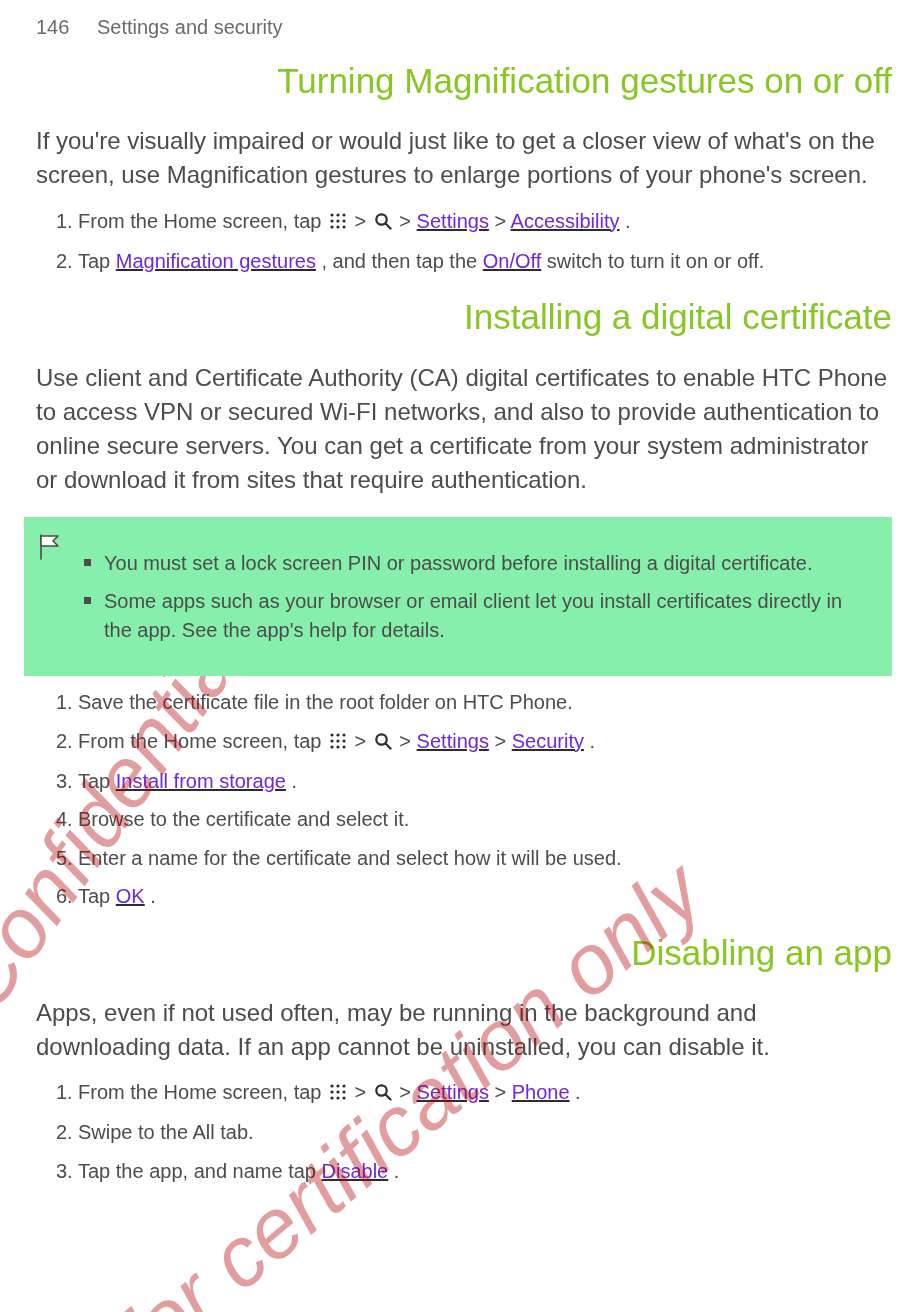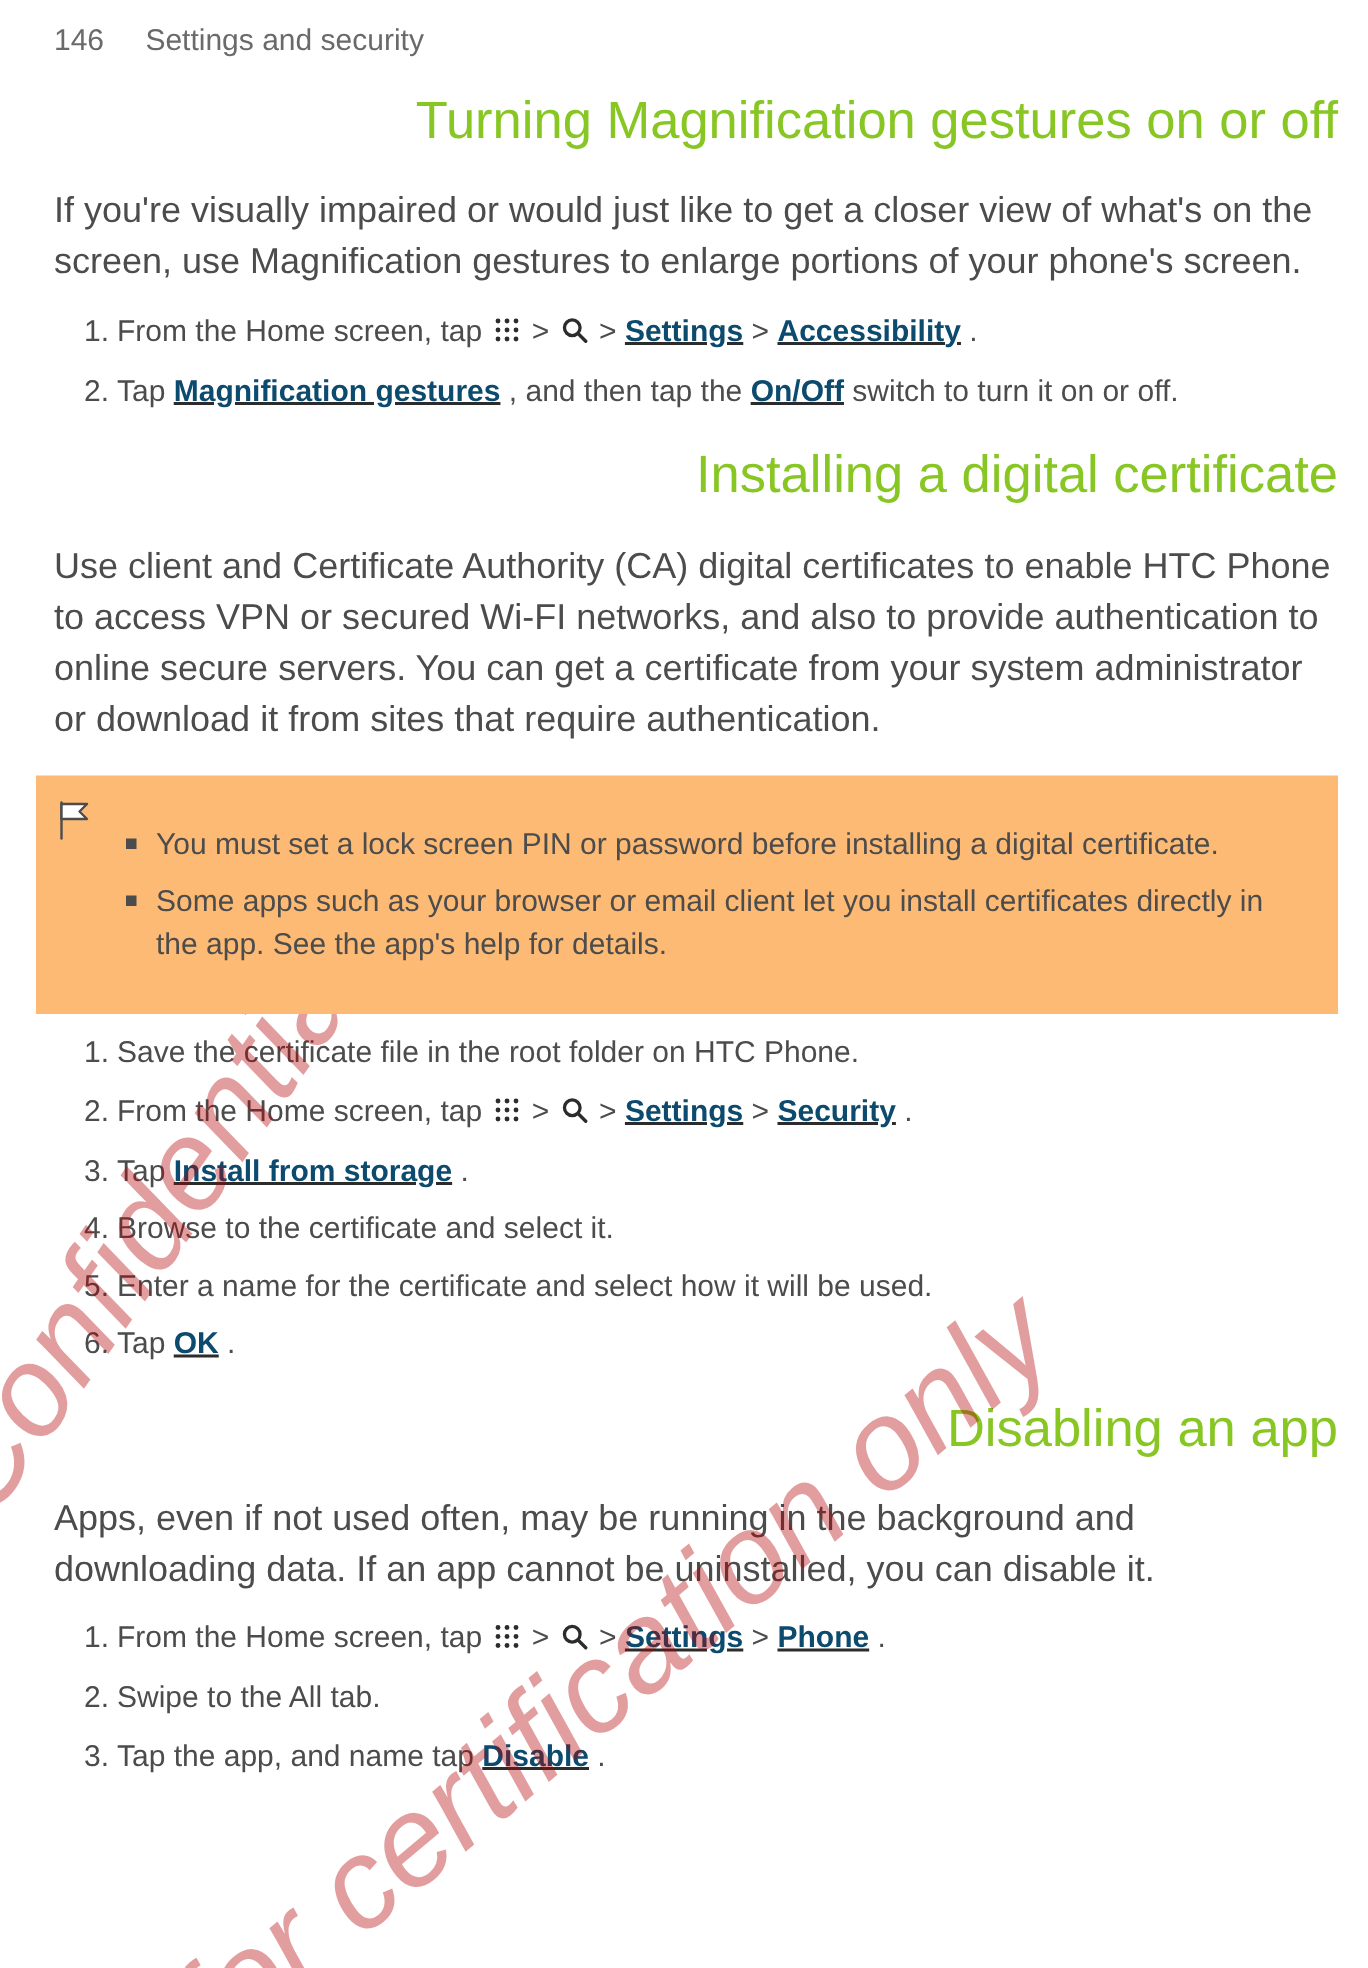--- a/index.html
+++ b/index.html
@@ -56,27 +56,27 @@
   ol.steps > li .num {
     width: 42px;
     flex: 0 0 42px;
     padding-left: 20px;
     box-sizing: border-box;
   }
   ol.steps > li .content {
     flex: 1 1 auto;
   }
   b.u {
-    font-weight: 700;
-    color: #0c4a6e;
+    font-weight: 400;
+    color: #6d28d9;
     text-decoration: underline;
     text-decoration-color: #2c2c2c;
   }
   .callout {
-    background: #fdba74;
+    background: #86efac;
     margin: 20px 0 12px -12px;
     padding: 22px 36px 22px 60px;
     position: relative;
   }
   .callout .flag {
     position: absolute;
     left: 14px;
     top: 16px;
     width: 24px;
     height: 28px;

